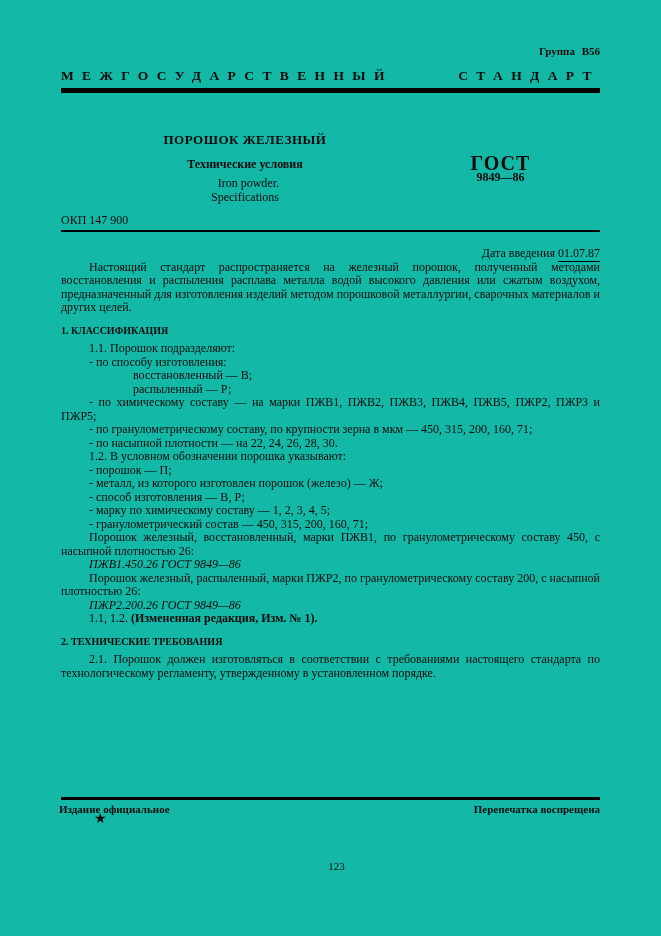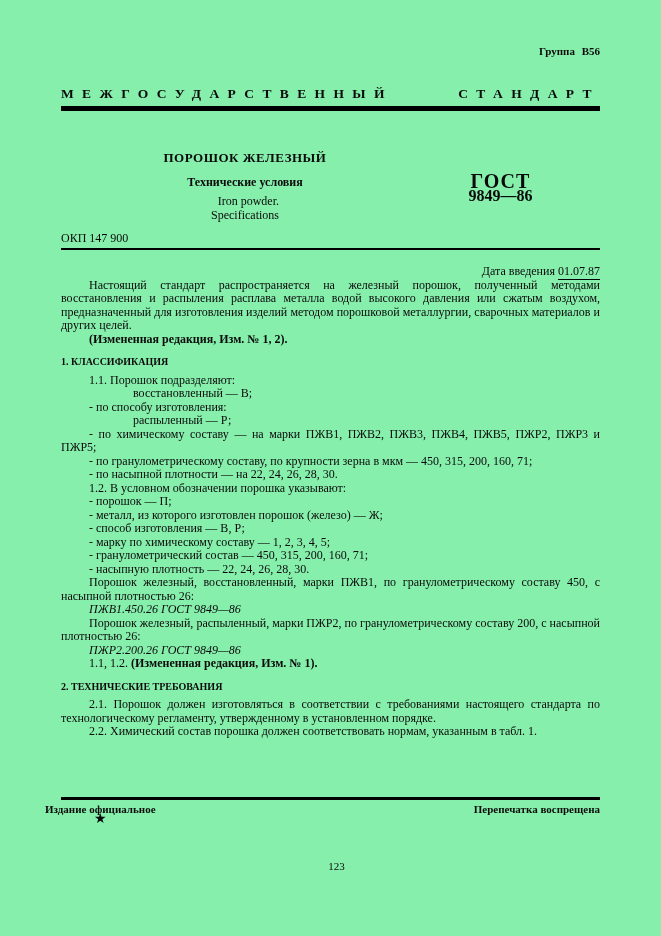--- a/index.html
+++ b/index.html
@@ -2,56 +2,56 @@
 <html><head>
 <meta charset="utf-8">
 <style>
   html, body {
     margin: 0; padding: 0;
     background: #ffffff;
   }
   .page {
     position: relative;
     width: 661px; height: 936px;
-    background: #86efac;
+    background: #14b8a6;
     color: #0a0a0a;
     font-family: "Liberation Serif", "DejaVu Serif", serif;
     font-size: 12px;
     line-height: 13.5px;
     overflow: hidden;
   }
   .content {
     position: absolute;
     left: 61px; right: 61px; top: 0;
   }
   .group-line {
     padding-top: 45px;
     text-align: right;
     font-weight: bold;
     font-size: 11px;
     word-spacing: 4px;
   }
   .standard-type {
-    margin-top: 28px;
+    margin-top: 10px;
     display: flex;
     justify-content: space-between;
     font-weight: bold;
     font-size: 13.5px;
     white-space: nowrap;
   }
   .standard-type .word { letter-spacing: 0.62em; }
   .rule-thick { margin-top: 6px; height: 5px; background: #000; }
   .title-row { display: flex; margin-top: 20px; }
   .title-left { width: 368px; text-align: center; }
   .doc-title { font-weight: bold; font-size: 13px; letter-spacing: 0.5px; margin-top: 20px; }
   .doc-subtitle { font-weight: bold; font-size: 12px; margin-top: 11px; }
   .title-en { margin-top: 5px; display: inline-block; text-align: right; line-height: 14px; }
   .gost-block { flex: 1; text-align: center; font-weight: bold; padding-top: 4px; padding-right: 28px; }
   .gost-label { font-size: 20px; letter-spacing: 1px; margin-top: 40px; }
-  .gost-number { font-size: 16px; }
+  .gost-number { font-size: 12px; }
   .okp { margin-top: 9px; }
   .rule-medium { margin-top: 3px; height: 2px; background: #000; }
   .date-line { margin-top: 15px; text-align: right; font-weight: normal; }
   .date-value { border-bottom: 1.3px solid #000; padding-bottom: 1px; }
   p.para {
     margin: 0;
     text-align: justify;
     text-indent: 28px;
   }
   .intro-para { margin-top: 18px; }
@@ -70,21 +70,21 @@
     text-align: center;
     text-indent: 0;
     font-style: italic;
   }
   .amendment-line { margin-top: 5px; }
   .footer-rule {
     position: absolute; left: 61px; right: 61px; top: 797px;
     height: 3px; background: #000;
   }
   .footer-row {
-    position: absolute; left: 45px; right: 61px; top: 803px;
+    position: absolute; left: 59px; right: 61px; top: 803px;
     display: flex; justify-content: space-between;
     font-weight: bold; font-size: 11px;
   }
   .footer-star {
     position: absolute; left: 94px; top: 812px;
     font-size: 14px; line-height: 14px;
   }
   .page-number {
     position: absolute; left: 12px; right: 0; top: 860px;
     text-align: center; font-size: 11px;
@@ -122,55 +122,52 @@
 
     <div class="okp">ОКП  147 900</div>
     <div class="rule-medium"></div>
 
     <div class="date-line">
       <span>Дата введения</span>
       <span class="date-value">01.07.87</span>
     </div>
 
     <p class="para intro-para">Настоящий стандарт распространяется на железный порошок, полученный методами восстановления и распыления расплава металла водой высокого давления или сжатым воздухом, предназначенный для изготовления изделий методом порошковой металлургии, сварочных материалов и других целей.</p>
-    <p class="para bold">(Измененная редакция, Изм. № 1, 2).</p>
 
     <div class="section-heading">1.  КЛАССИФИКАЦИЯ</div>
 
     <p class="para">1.1.  Порошок подразделяют:</p>
+    <p class="para">- по способу изготовления:</p>
     <p class="para sub-item">восстановленный — В;</p>
-    <p class="para">- по способу изготовления:</p>
     <p class="para sub-item">распыленный — Р;</p>
     <p class="para">- по химическому составу — на марки ПЖВ1, ПЖВ2, ПЖВ3, ПЖВ4, ПЖВ5, ПЖР2, ПЖР3 и ПЖР5;</p>
     <p class="para">- по гранулометрическому составу, по крупности зерна в мкм — 450, 315, 200, 160, 71;</p>
     <p class="para">- по насыпной плотности — на 22, 24, 26, 28, 30.</p>
 
     <p class="para">1.2.  В условном обозначении порошка указывают:</p>
     <p class="para">- порошок — П;</p>
     <p class="para">- металл, из которого изготовлен порошок (железо) — Ж;</p>
     <p class="para">- способ изготовления — В, Р;</p>
     <p class="para">- марку по химическому составу — 1, 2, 3, 4, 5;</p>
     <p class="para">- гранулометрический состав — 450, 315, 200, 160, 71;</p>
-    <p class="para">- насыпную плотность — 22, 24, 26, 28, 30.</p>
 
 
     <p class="para example-para">Порошок железный, восстановленный, марки ПЖВ1, по гранулометрическому составу 450, с насыпной плотностью 26:</p>
     <p class="para example-designation">ПЖВ1.450.26 ГОСТ 9849—86</p>
     <p class="para example-para">Порошок железный, распыленный, марки ПЖР2, по гранулометрическому составу 200, с насыпной плотностью 26:</p>
     <p class="para example-designation">ПЖР2.200.26 ГОСТ 9849—86</p>
 
     <p class="para amendment-line">
       <span>1.1, 1.2.</span>
       <span class="bold">(Измененная редакция, Изм. № 1).</span>
     </p>
 
     <div class="section-heading">2.  ТЕХНИЧЕСКИЕ ТРЕБОВАНИЯ</div>
 
     <p class="para">2.1.  Порошок должен изготовляться в соответствии с требованиями настоящего стандарта по технологическому регламенту, утвержденному в установленном порядке.</p>
-    <p class="para">2.2.  Химический состав порошка должен соответствовать нормам, указанным в табл. 1.</p>
 
   </div>
 
   <div class="footer-rule"></div>
   <div class="footer-row">
     <span>Издание официальное</span>
     <span>Перепечатка воспрещена</span>
   </div>
   <div class="footer-star">★</div>
   <div class="page-number">123</div>

